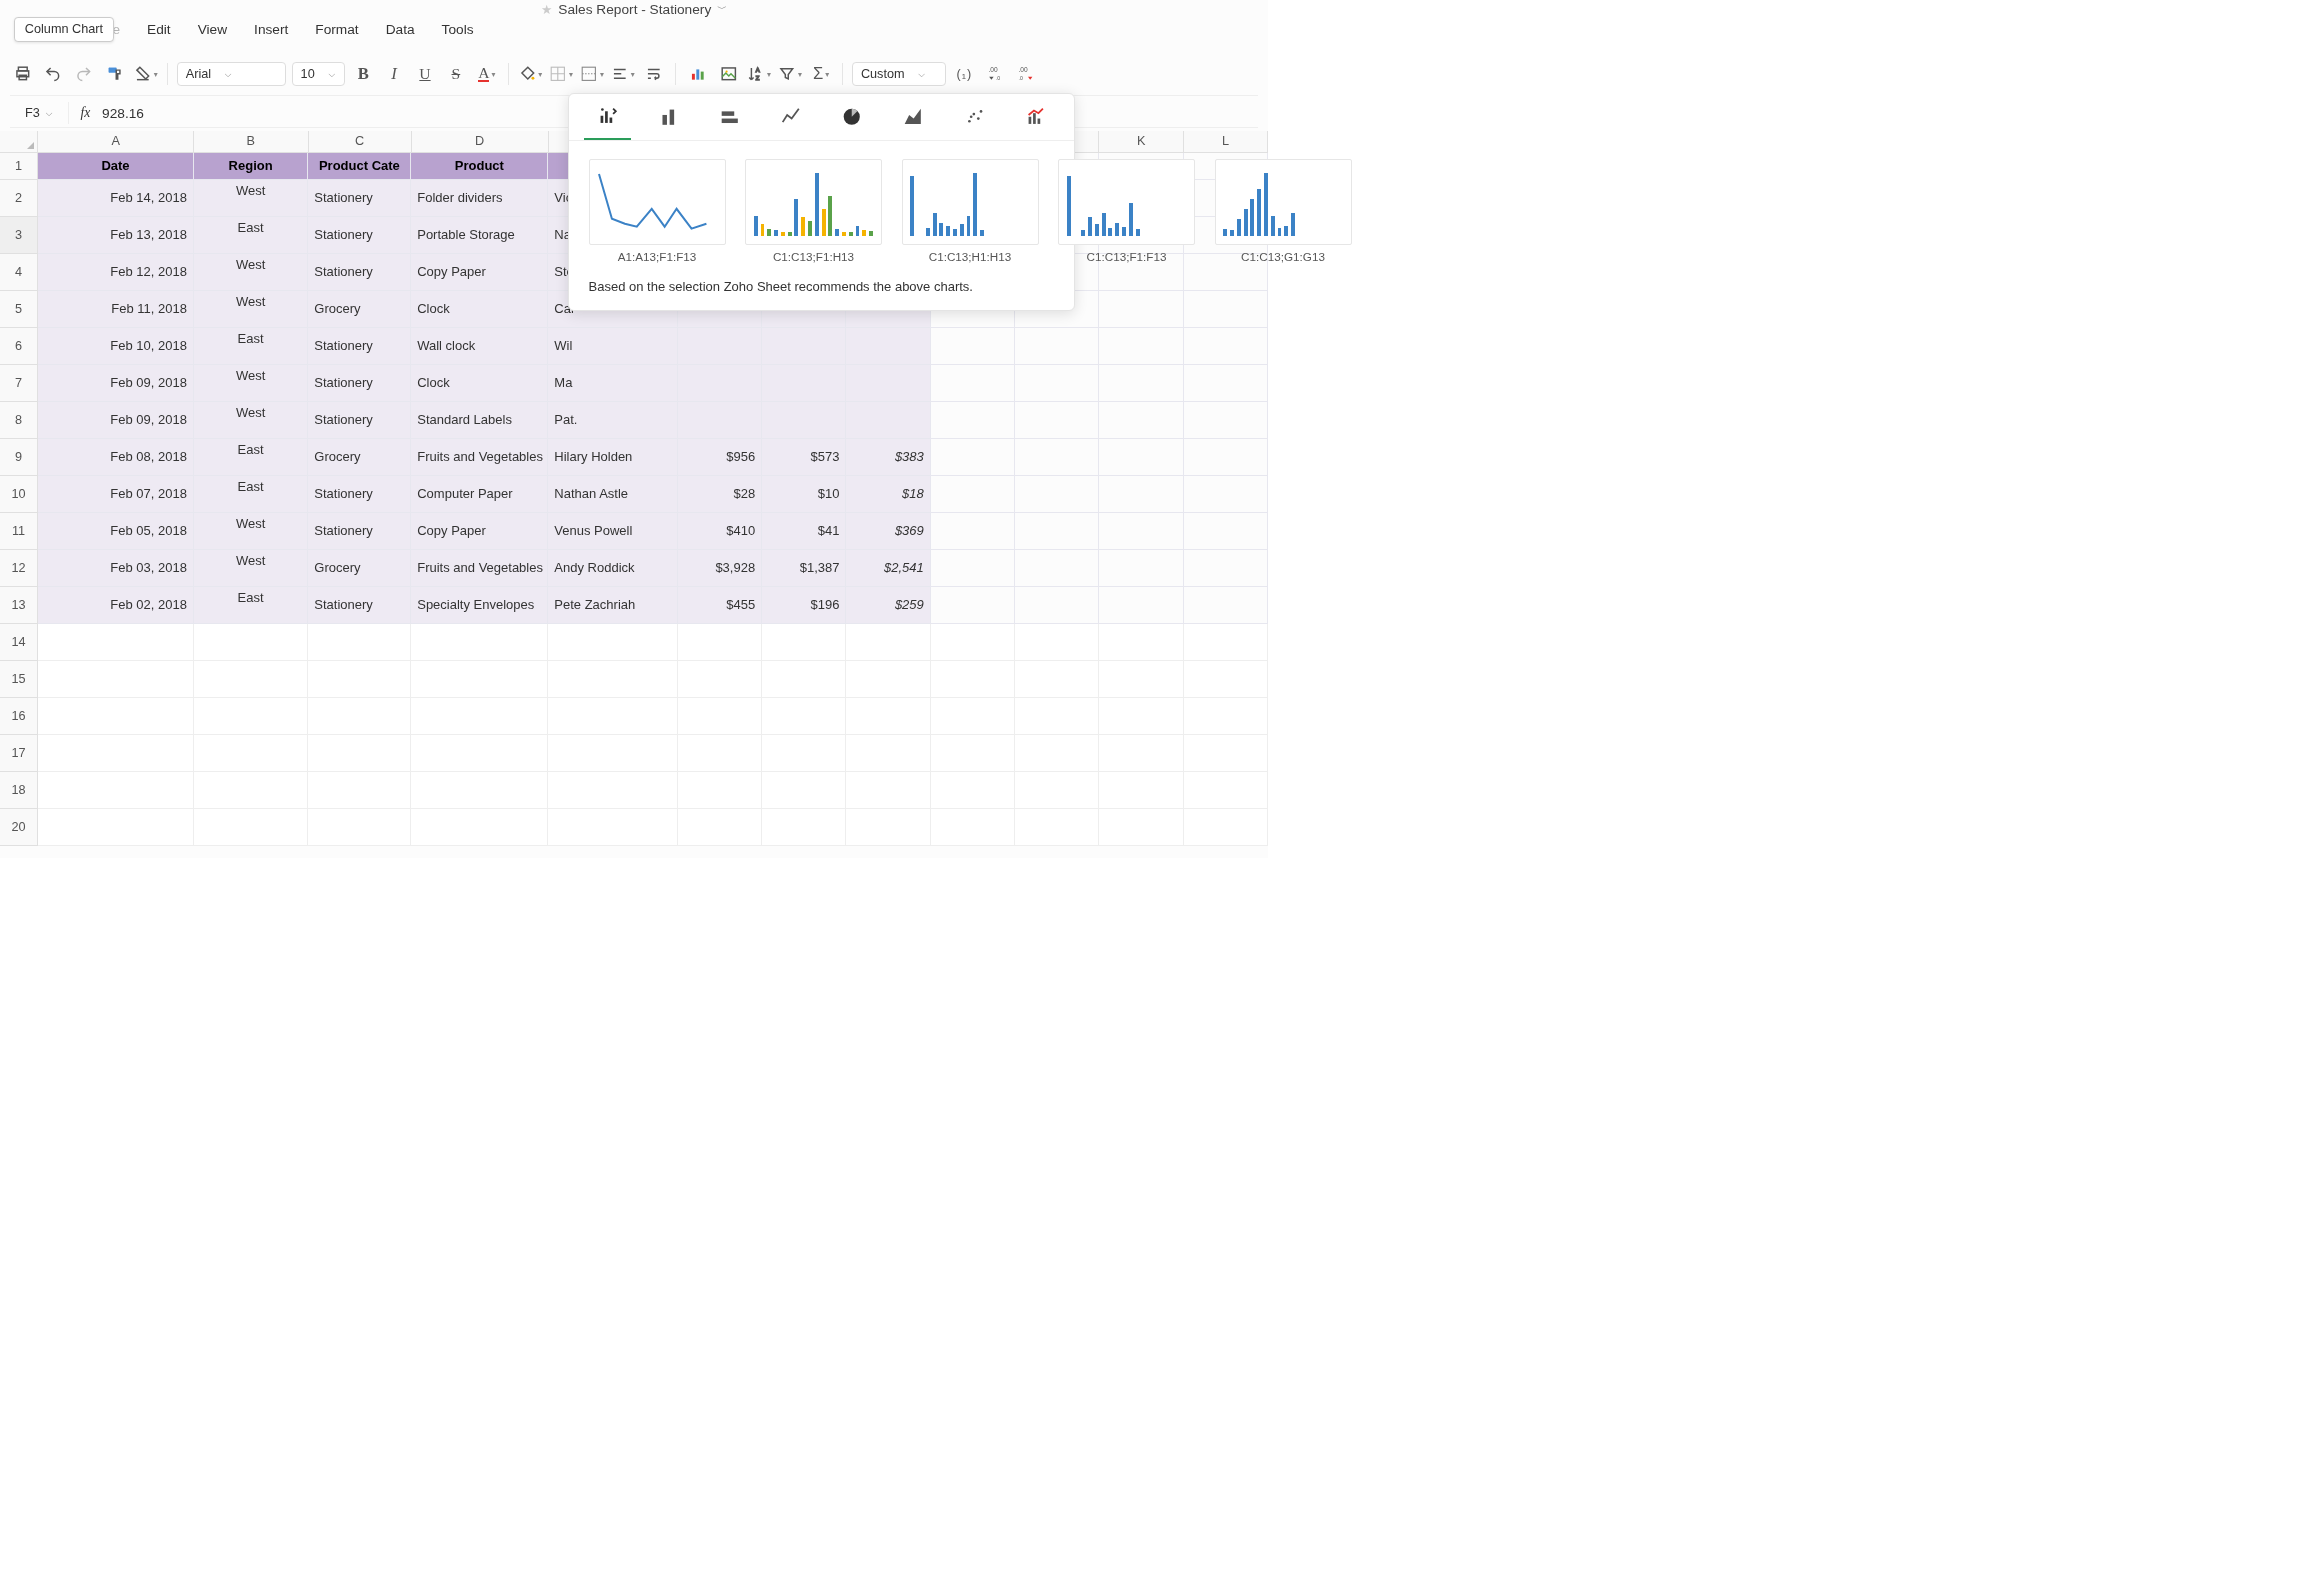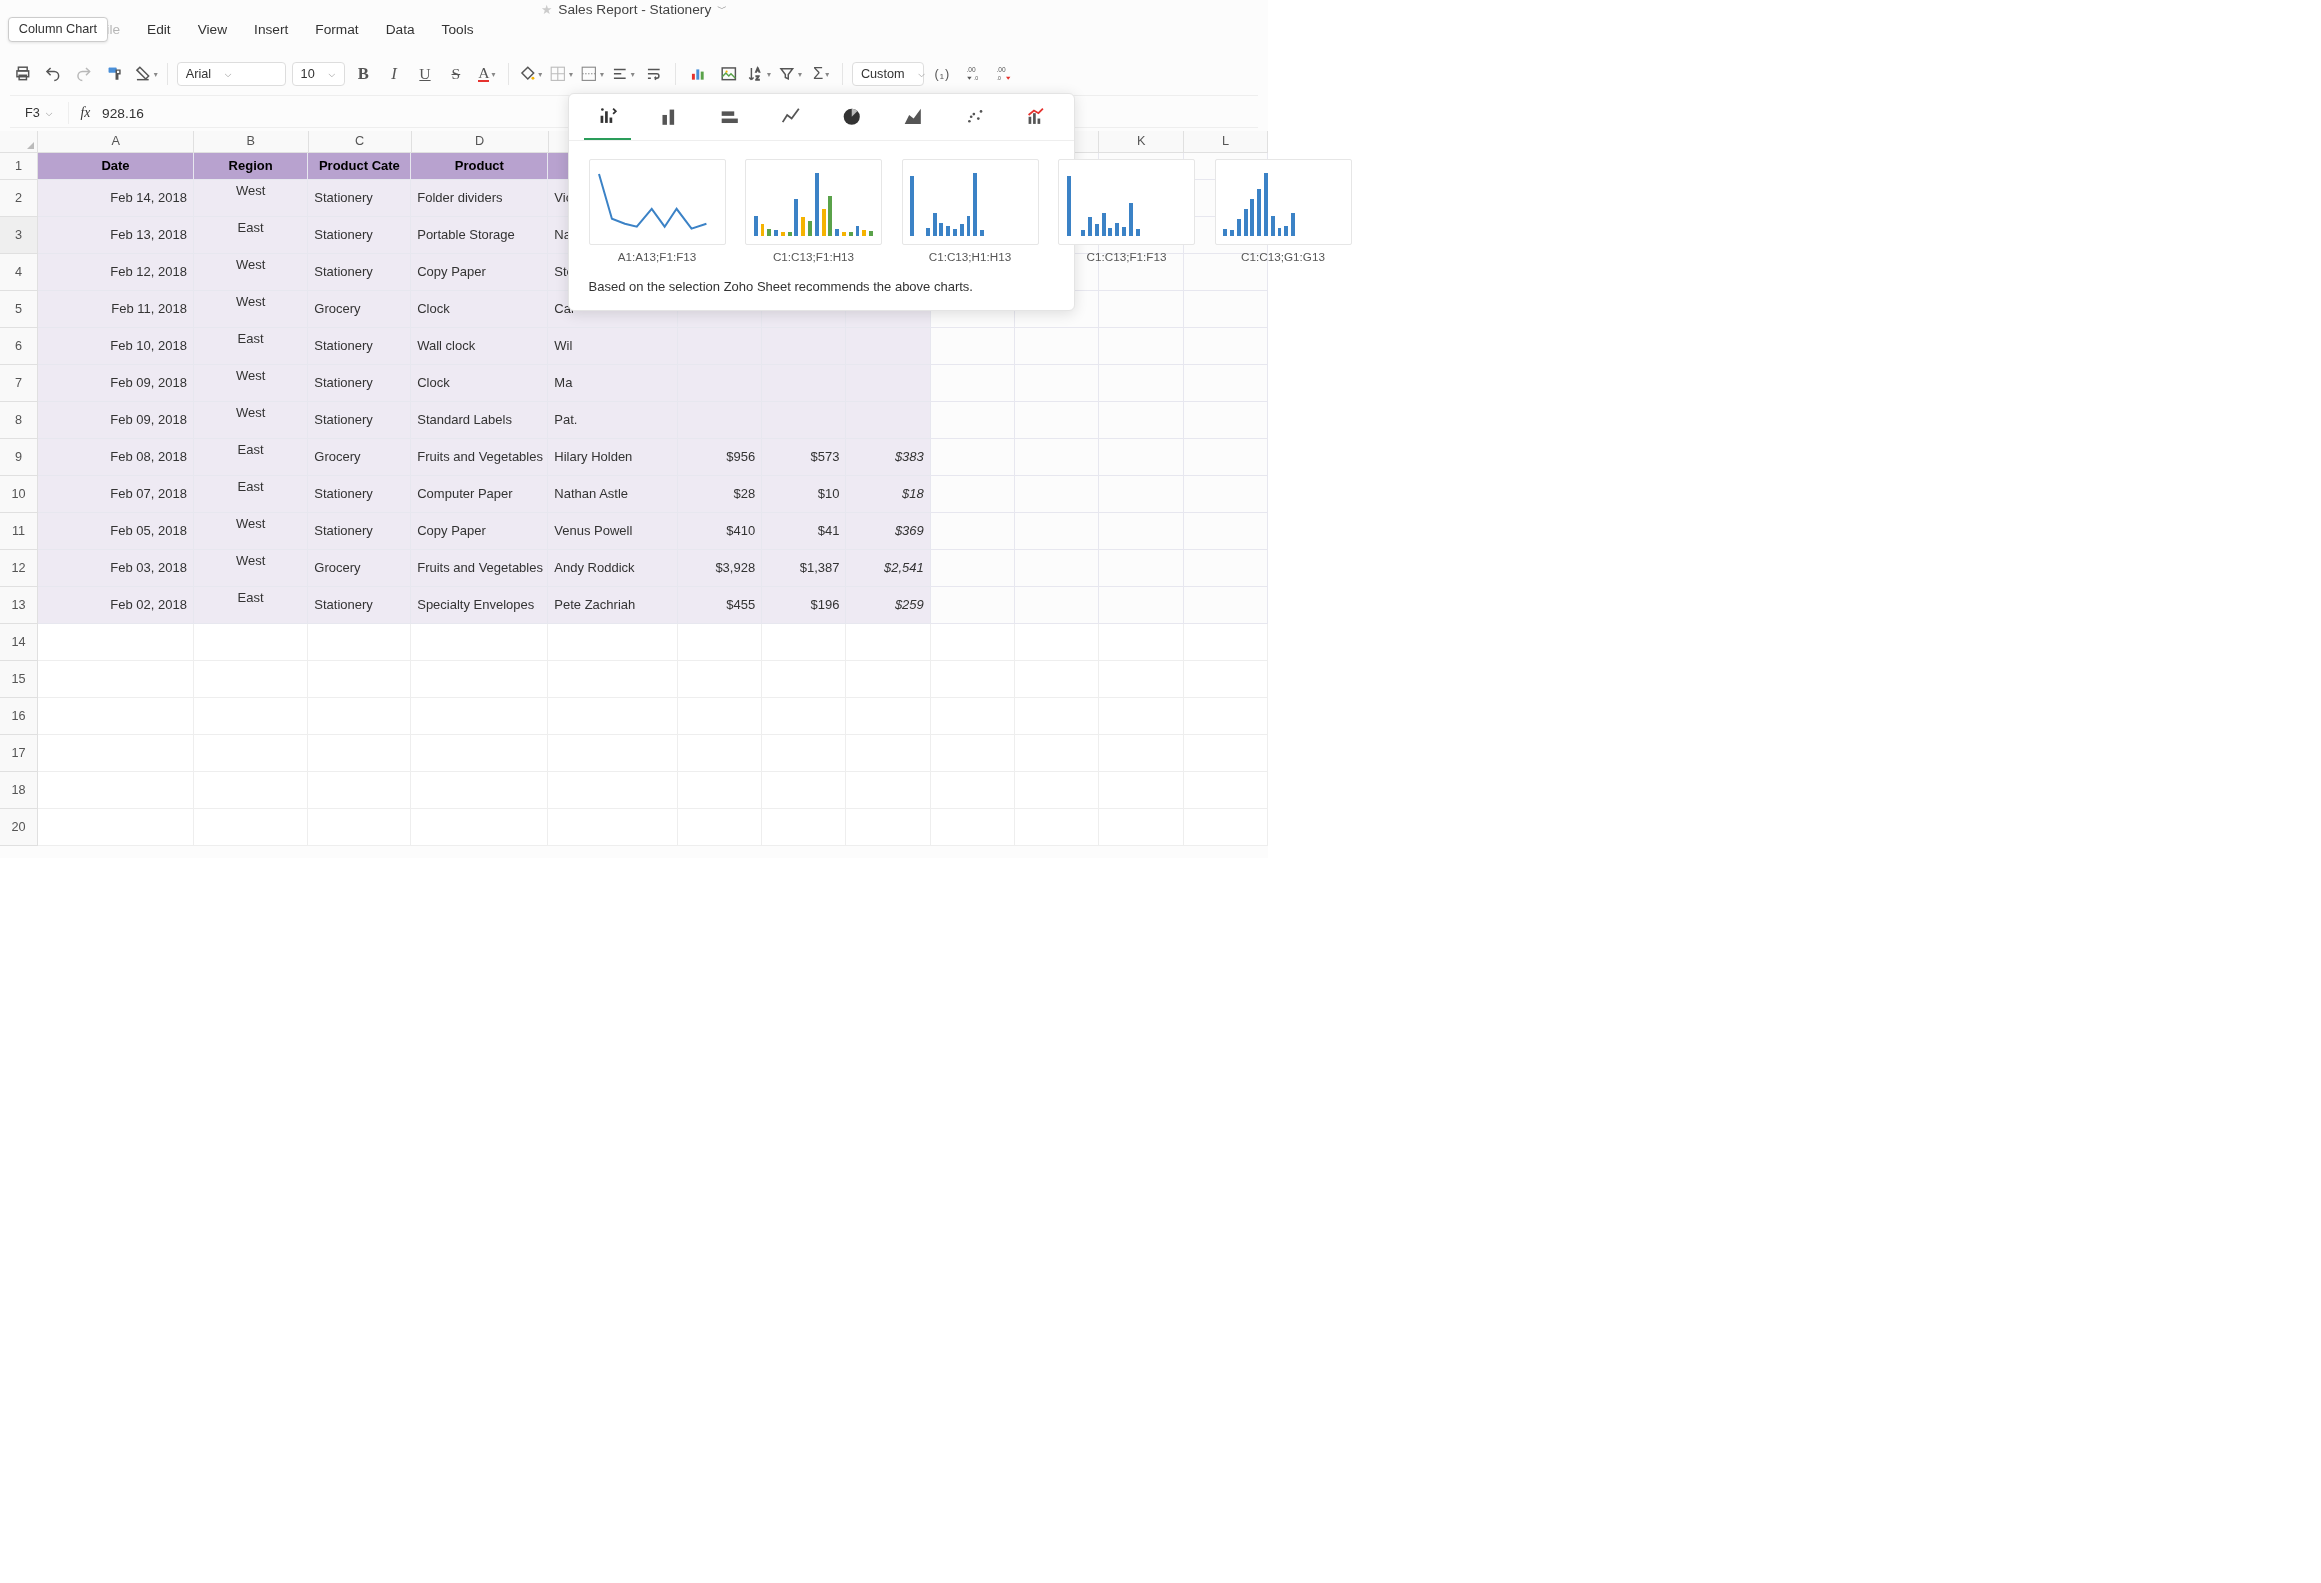--- a/index.html
+++ b/index.html
@@ -1,20 +1,20 @@
 <!DOCTYPE html>
 <html><head>
 <meta charset="utf-8">
 <style>
 * { box-sizing: border-box; margin: 0; padding: 0; }
 html, body { font-family: Arial, Helvetica, sans-serif; font-size: 13.7px; color: #333; background: #fff; height: 100%; overflow: hidden; }
 .app { width: 1268px; height: 858px; position: relative; background: #fcfcfc; }
 
 
-.tooltip { position: absolute; top: 16.6px; left: 8px; background: #fff; border: 1px solid #ccc; border-radius: 3.9px; padding: 4.9px 9.8px; font-size: 12.7px; box-shadow: 0 1px 2.9px rgba(0,0,0,0.1); z-index: 50; }
+.tooltip { position: absolute; top: 16.6px; left: 14px; background: #fff; border: 1px solid #ccc; border-radius: 3.9px; padding: 4.9px 9.8px; font-size: 12.7px; box-shadow: 0 1px 2.9px rgba(0,0,0,0.1); z-index: 50; }
 
 
 .titlebar { position: absolute; top: 0; left: 0; right: 0; height: 19.5px; display: flex; align-items: center; justify-content: center; color: #444; font-size: 13.7px; }
 .titlebar .star { color: #ccc; margin-right: 5.9px; font-size: 12.7px; }
 .titlebar .chev { color: #888; margin-left: 5.9px; font-size: 9.8px; }
 
 
 .menubar { position: absolute; top: 22.4px; left: 98px; display: flex; gap: 27px; font-size: 13.7px; color: #333; }
 .menubar span { cursor: default; text-align: right; }
 
@@ -219,21 +219,21 @@
         <span class="chev-sm">▾</span>
       </span>
     <span class="tb-btn">
         <svg class="icon" viewBox="0 0 24 24" fill="none" stroke="#555" stroke-width="2">
           <path d="M4 5h16l-6 8v6l-4-2v-4z"></path>
         </svg>
         <span class="chev-sm">▾</span>
       </span>
     <span class="tb-btn" style="font-size:16.6px">Σ<span class="chev-sm">▾</span></span>
     <span class="tb-sep"></span>
-    <span class="tb-sel" style="width:72px">
+    <span class="tb-sel" style="width:94px">
         <span>Custom</span>
         <span class="chev">⌵</span>
       </span>
     <span class="tb-btn" style="font-size:12.7px;letter-spacing:1px">(₁)</span>
     <span class="tb-btn">
         <svg class="icon" viewBox="0 0 24 24" fill="#555" style="font-size:14px">
           <text x="2" y="10" font-size="9">.00</text>
           <path d="M6 20l-3-4h6z"></path>
           <text x="12" y="20" font-size="7">.0</text>
         </svg>

